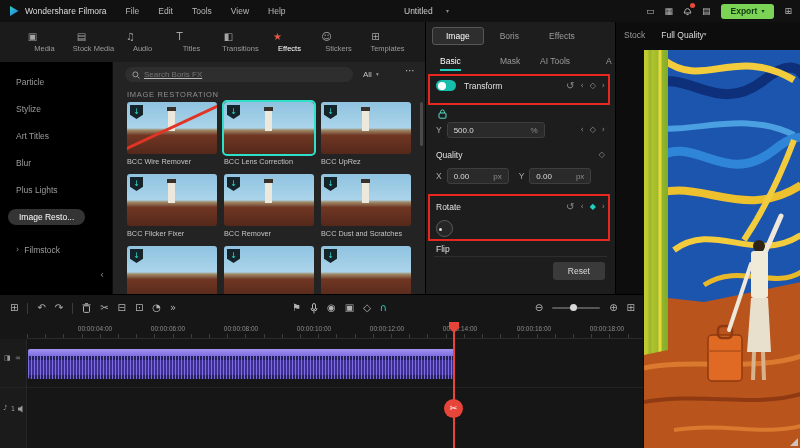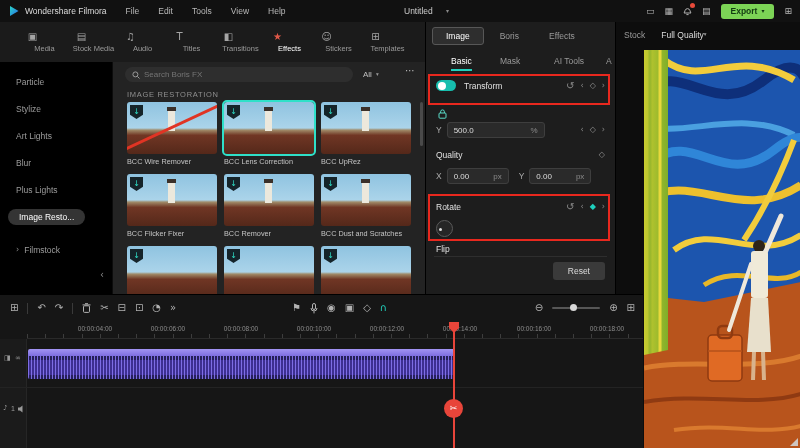--- a/index.html
+++ b/index.html
@@ -32,21 +32,21 @@
   
   #sidebar{position:absolute;left:0;top:62px;width:112px;height:232px;background:#000000;}
   .side-item{position:absolute;left:16px;height:16px;display:flex;align-items:center;font-size:8.5px;color:#9c9c9c;white-space:nowrap;}
   .side-item.active{left:8px;padding:0 11px;background:#343434;border-radius:9px;color:#fff;}
   .side-item .exp{margin-right:5px;font-size:8px;color:#8a8a8a;}
   .collapse-btn{position:absolute;right:8px;bottom:14px;color:#8a8a8a;font-size:10px;}
 
   
   #fxpanel{position:absolute;left:112px;top:62px;width:313px;height:232px;background:#232323;overflow:hidden;border-left:1px solid #0c0c0c;}
   .searchbar{position:absolute;left:12px;top:5px;width:228px;height:15px;background:#2e2e2e;border-radius:8px;display:flex;align-items:center;padding:0 7px;gap:4px;}
-  .searchbar input{background:transparent;border:none;outline:none;color:#bbb;font-size:8px;width:100%;font-family:inherit;}
+  .searchbar input{background:transparent;border:none;outline:none;color:#bbb;font-size:8px;width:100%;font-family:inherit;text-decoration:underline;}
   .filter{position:absolute;left:250px;top:8px;font-size:8px;color:#c0c0c0;display:flex;gap:4px;align-items:center;}
   .filter .chev{font-size:5.5px;color:#999;}
   .more{position:absolute;left:292px;top:4px;font-size:10px;color:#bbb;}
   .section-title{position:absolute;left:14px;top:28px;font-size:7.5px;letter-spacing:.7px;color:#909090;}
   .fx-card{position:absolute;width:95px;cursor:default;}
   .fx-thumb{position:relative;width:90px;height:52px;border-radius:3px;overflow:hidden;
     background:linear-gradient(180deg,#8fc3e0 0%,#abd4ea 50%,#a08a68 54%,#703624 64%,#54281a 100%);}
   .fx-thumb.sel{outline:2px solid #2fe0c8;}
   .tower{position:absolute;left:41px;top:9px;width:7px;height:20px;background:#ece8dc;}
   .tower:before{content:"";position:absolute;left:-1px;top:-4px;width:9px;height:4px;background:#3a302a;}
@@ -55,21 +55,21 @@
   .wire{position:absolute;left:-8px;top:23px;width:110px;height:3px;background:#e03424;transform:rotate(-25deg);}
   .fx-label{margin-top:3px;font-size:7.3px;color:#c4c4c4;white-space:nowrap;overflow:hidden;max-width:95px;}
   .fx-scroll{position:absolute;right:2px;top:40px;width:3px;height:44px;background:#4a4a4a;border-radius:2px;}
 
   
   #props{position:absolute;left:425px;top:22px;width:190px;height:272px;background:#1d1d1d;border-left:1px solid #000;}
   .ptabs{position:absolute;left:6px;top:5px;display:flex;gap:2px;text-align:center;}
   .ptab{font-size:8.5px;color:#9a9a9a;padding:3px 13px;border:1px solid transparent;border-radius:3px;}
   .ptab.active{background:#2e2e2e;border-color:#575757;color:#fff;}
   .psub{position:absolute;top:34px;font-size:8.5px;color:#9a9a9a;}
-  .psub.active{color:#fff;border-bottom:2px solid #1fd0bd;padding-bottom:3px;margin-left:11px;}
+  .psub.active{color:#fff;border-bottom:2px solid #1fd0bd;padding-bottom:3px;}
   .prow{position:absolute;left:10px;right:10px;display:flex;align-items:center;}
   .plabel{font-size:8.5px;color:#e0e0e0;}
   .toggle{width:20px;height:11px;border-radius:6px;background:#17beae;position:relative;margin-right:8px;flex:none;}
   .knob{position:absolute;left:1.5px;top:1.5px;width:8px;height:8px;border-radius:50%;background:#fff;}
   .kf{margin-left:auto;display:flex;align-items:center;gap:6px;color:#8a8a8a;}
   .kf .rst{font-size:10px;}
   .kf .nav{font-size:8px;}
   .kf .dia{font-size:8px;}
   .kf .dia.on{color:#1fd0bd;}
   .pfield{background:#2a2a2a;border:1px solid #3e3e3e;border-radius:3px;height:16px;display:flex;align-items:center;padding:0 6px;font-size:8px;color:#ddd;}
@@ -191,21 +191,21 @@
   </div>
   <div class="mtab">
     <span class="mtab-ic ic">⊞</span>
     <span class="mtab-lb">Templates</span>
   </div>
 </div>
 
 <div id="sidebar">
   <div class="side-item" style="top:12px">Particle</div>
   <div class="side-item" style="top:39px">Stylize</div>
-  <div class="side-item" style="top:66px">Art Lights</div>
+  <div class="side-item" style="top:66px">Art Titles</div>
   <div class="side-item" style="top:93px">Blur</div>
   <div class="side-item" style="top:120px">Plus Lights</div>
   <div class="side-item active" style="top:147px">Image Resto...</div>
   <div class="side-item" style="top:180px">
     <span class="exp ic">›</span>
     <span>Filmstock</span>
   </div>
   <span class="collapse-btn ic">‹</span>
 </div>
 
@@ -288,21 +288,21 @@
 </div>
 
 <div id="props">
   <div class="ptabs">
     <div class="ptab active">Image</div>
     <div class="ptab">Boris</div>
     <div class="ptab">Effects</div>
   </div>
   <span class="psub active" style="left:14px">Basic</span>
   <span class="psub" style="left:74px">Mask</span>
-  <span class="psub" style="left:128px">AI Tools</span>
+  <span class="psub" style="left:114px">AI Tools</span>
   <span class="psub" style="left:180px">A</span>
 
   <div class="prow" style="top:58px">
     <span class="toggle">
         <span class="knob"></span>
       </span>
     <span class="plabel">Transform</span>
     <span class="kf">
       <span class="rst ic">↺</span>
       <span class="nav ic">‹</span>

